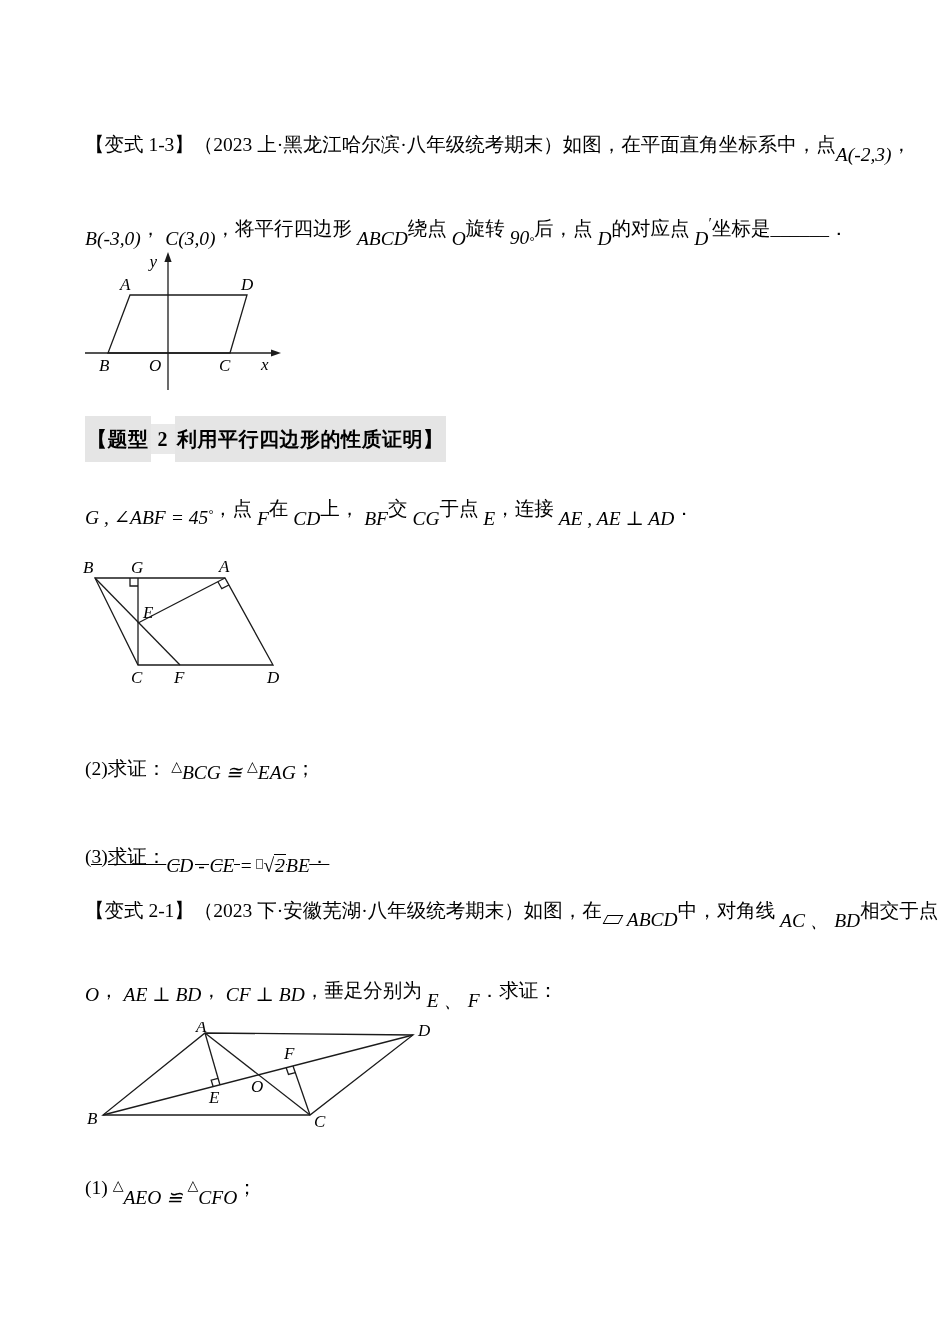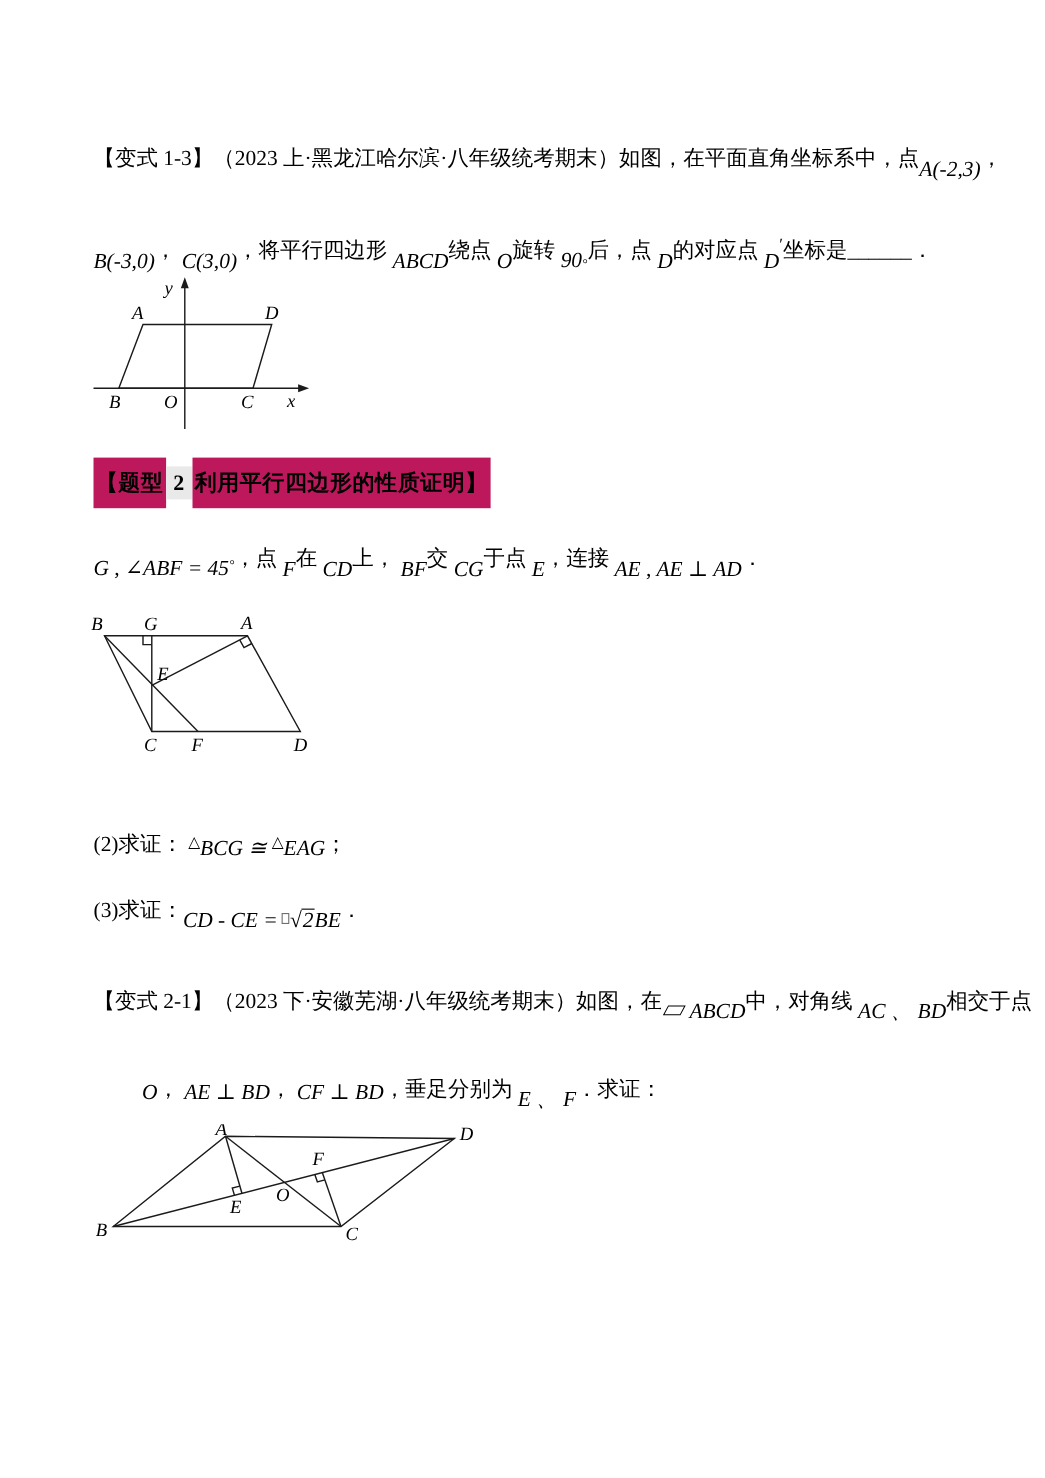--- a/index.html
+++ b/index.html
@@ -22,21 +22,21 @@
   .rootbox {
     display:inline-block; width:5px; height:8px;
     border:1px solid #6f6f6f; margin:0 1px 0 3px; vertical-align:0.15em;
   }
   .radicand { border-top:1.5px solid #000; padding:0 1px; }
   .heading {
     left:85px; top:406px;
     font-family:"Liberation Sans","DejaVu Sans",sans-serif;
     font-weight:bold; font-size:20px; letter-spacing:0.5px;
   }
-  .heading .hl  { background:#be185d; padding:12px 2px; }
+  .heading .hl  { background:#e5e5e5; padding:12px 2px; }
   .heading .num { background:#e9e9e9; padding:4px 7px; font-family:"Liberation Serif",serif; }
   .fig { position:absolute; }
   .fig svg { display:block; }
   .lbl {
     font-family:"Liberation Serif","DejaVu Serif",serif;
     font-style:italic; font-size:17px; fill:#000;
   }
   .stroke { stroke:#1b1b1b; stroke-width:1.3; fill:none; }
   .arrow  { fill:#1b1b1b; stroke:none; }
 </style>
@@ -109,30 +109,30 @@
     </svg>
   </div>
 
 
   <p class="block" style="top:736px;">
     <span>(2)求证：</span>
     <span class="tri">△</span><span class="m low2">BCG ≅</span>
     <span class="tri">△</span><span class="m low2">EAG</span><span>；</span>
   </p>
 
-  <p class="block" style="top:796px;">
+  <p class="block" style="top:824px;text-decoration:underline;">
     <span>(3)求证：</span><span class="m low"><span>CD - CE =</span><span class="rootbox"></span><span>√</span><span class="radicand">2</span><span>BE</span></span><span>．</span>
   </p>
 
   <p class="block" style="top:878px;text-align:center;">
     <span>【变式 2-1】（2023 下·安徽芜湖·八年级统考期末）如图，在</span><span class="m low"><span class="pgram-icon" style="display:inline-block;width:14px;height:7px;border:1.2px solid #000;transform:skewX(-28deg);margin:0 6px 2px 3px;"></span><span>ABCD</span></span><span>中，对角线</span>
     <span class="m low">AC 、 BD</span><span>相交于点</span>
   </p>
 
-  <p class="block" style="top:958px;margin-left:44px;">
+  <p class="block" style="top:958px;">
     <span class="m low2">O</span><span>，</span>
     <span class="m low2">AE ⊥ BD</span><span>，</span>
     <span class="m low2">CF ⊥ BD</span><span>，垂足分别为</span>
     <span class="m low">E 、 F</span><span>．求证：</span>
   </p>
 
   <div class="fig" style="left:85px; top:1022px;">
     <svg width="360" height="112" viewBox="0 0 360 112">
       <polygon class="stroke" points="120,11 328,13 225,93 18,93"></polygon>
       <line class="stroke" x1="18" y1="93" x2="328" y2="13"></line>
@@ -144,14 +144,19 @@
       <text class="lbl" x="111" y="10">A</text>
       <text class="lbl" x="333" y="14">D</text>
       <text class="lbl" x="2" y="102">B</text>
       <text class="lbl" x="229" y="105">C</text>
       <text class="lbl" x="166" y="70">O</text>
       <text class="lbl" x="124" y="81">E</text>
       <text class="lbl" x="199" y="37">F</text>
     </svg>
   </div>
 
+  <p class="block" style="top:1155px;">
+    <span>(1)</span>
+    <span class="tri low2">△</span><span class="m low">AEO ≌</span>
+    <span class="tri low2">△</span><span class="m low">CFO</span><span>；</span>
+  </p>
 
 </div>
 
 </body></html>

